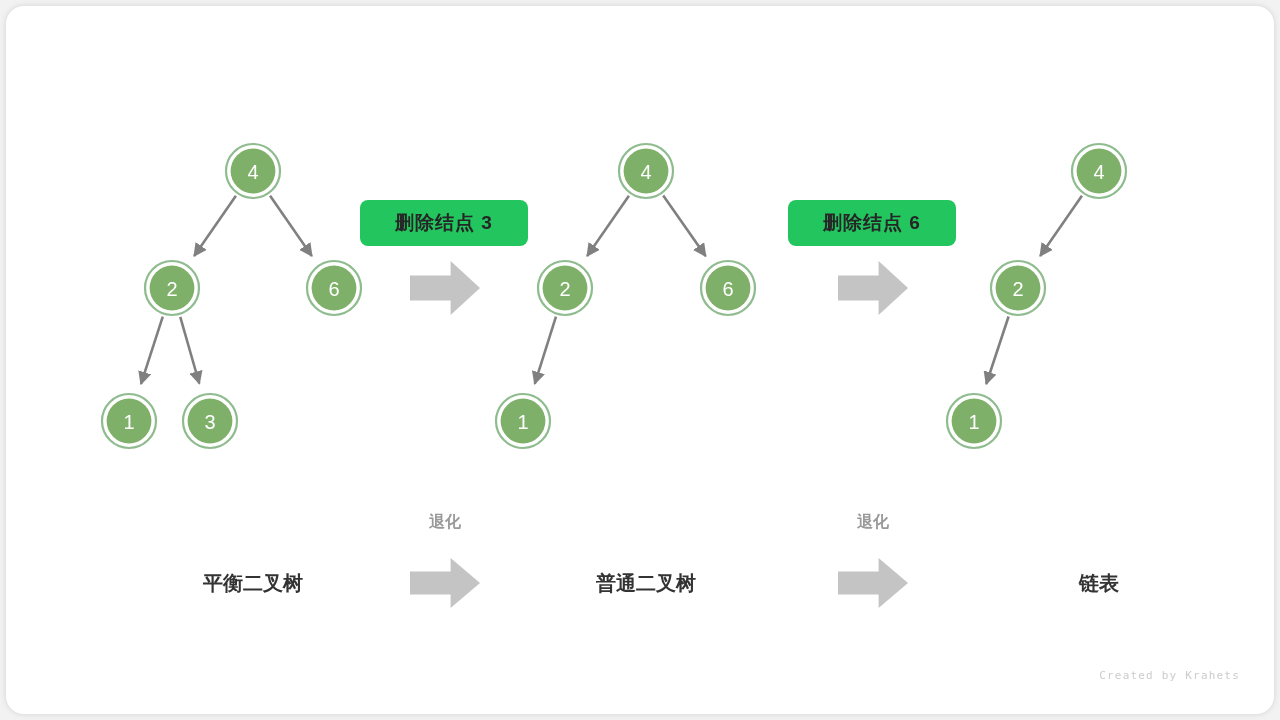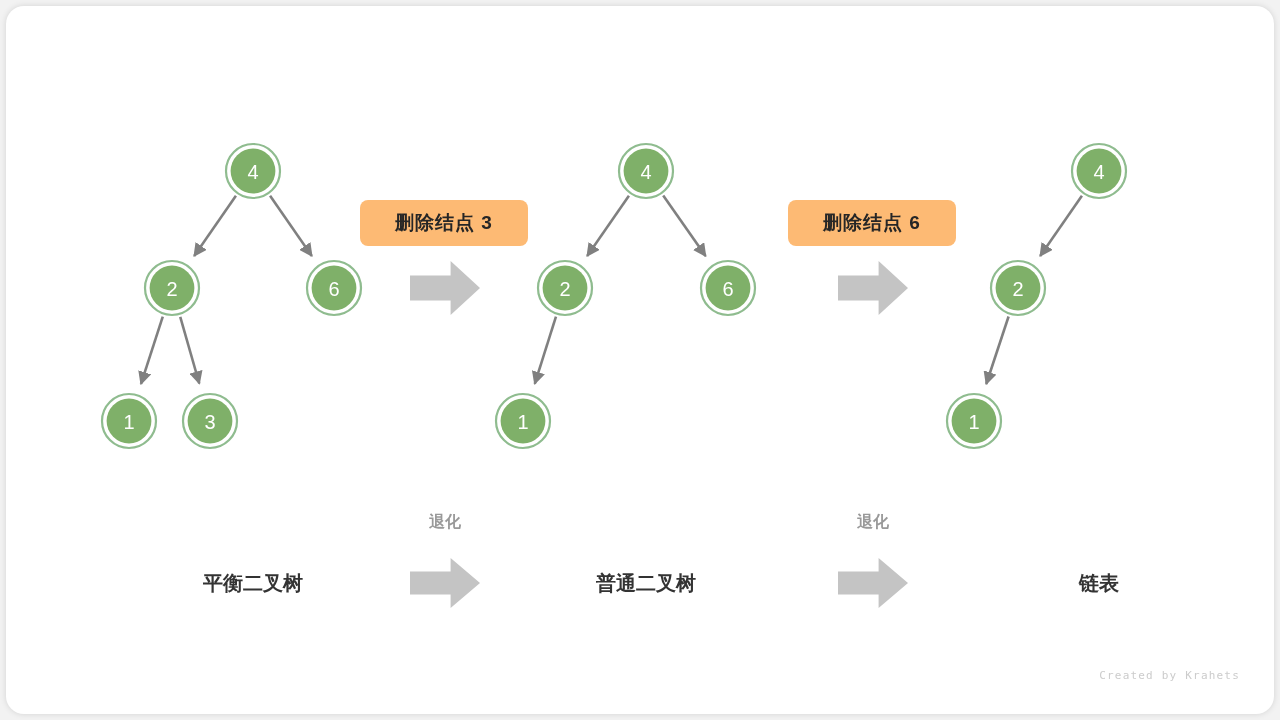--- a/index.html
+++ b/index.html
@@ -69,21 +69,21 @@
     stroke-width: 2.6;
     fill: none;
   }
   .block-arrow {
     fill: #c4c4c4;
   }
 
   
   .op-chip {
     position: absolute;
-    background: #fdba74;
+    background: #22c55e;
     border-radius: 8px;
     color: #262626;
     font-size: 19px;
     font-weight: bold;
     letter-spacing: 1px;
     display: flex;
     align-items: center;
     justify-content: center;
     white-space: nowrap;
     text-align: center;

